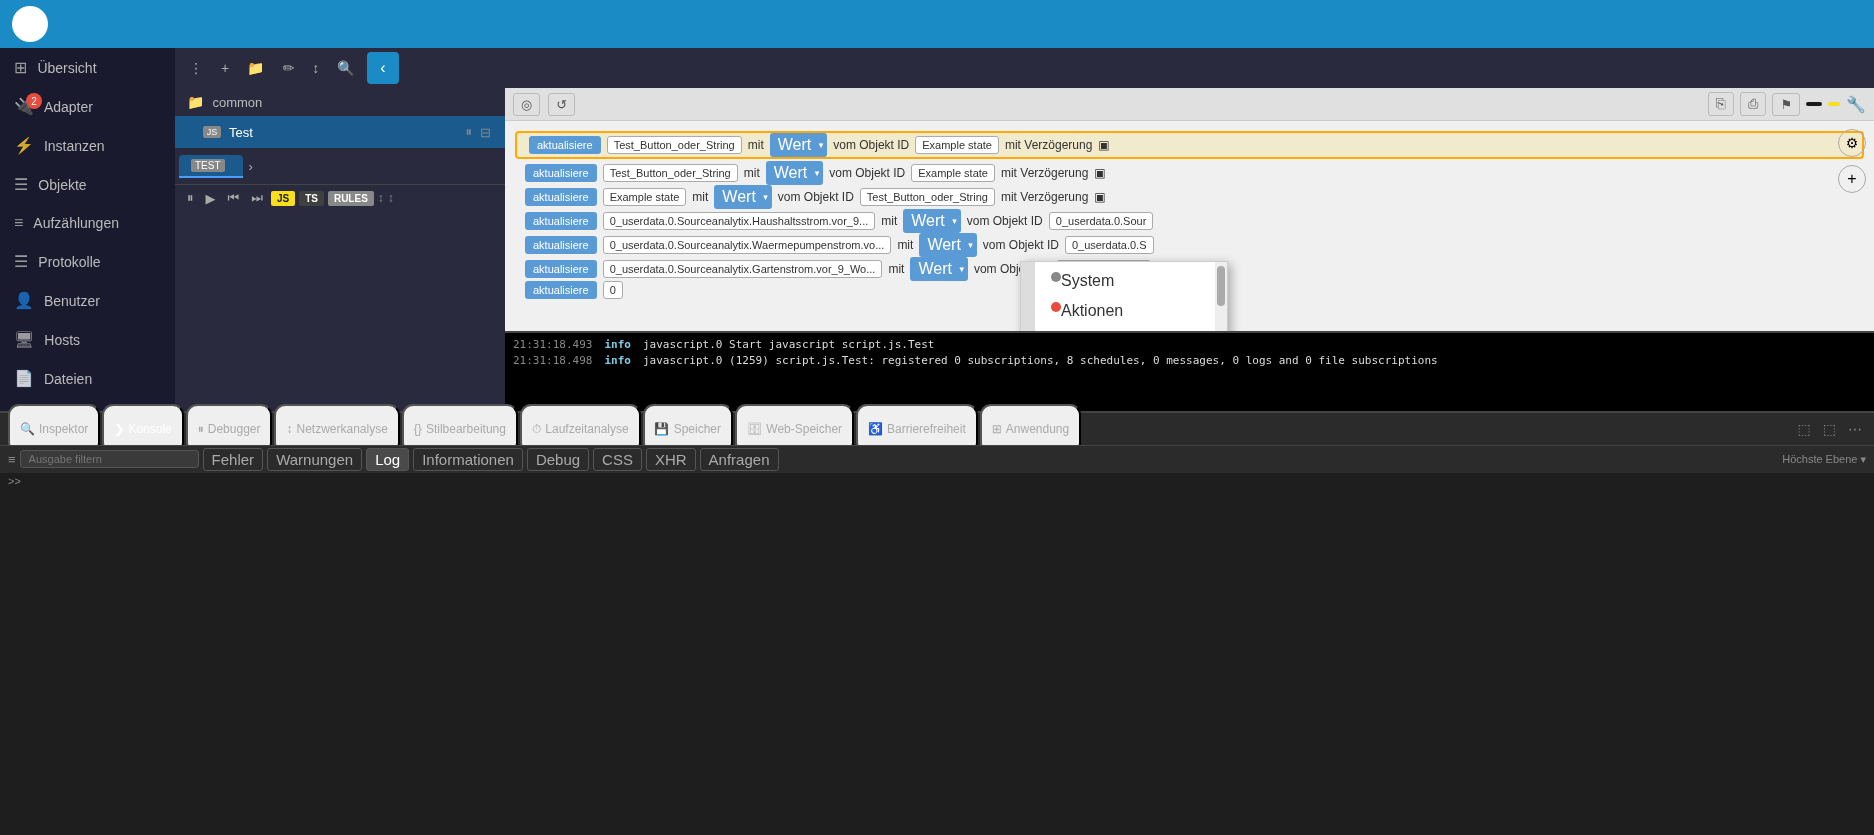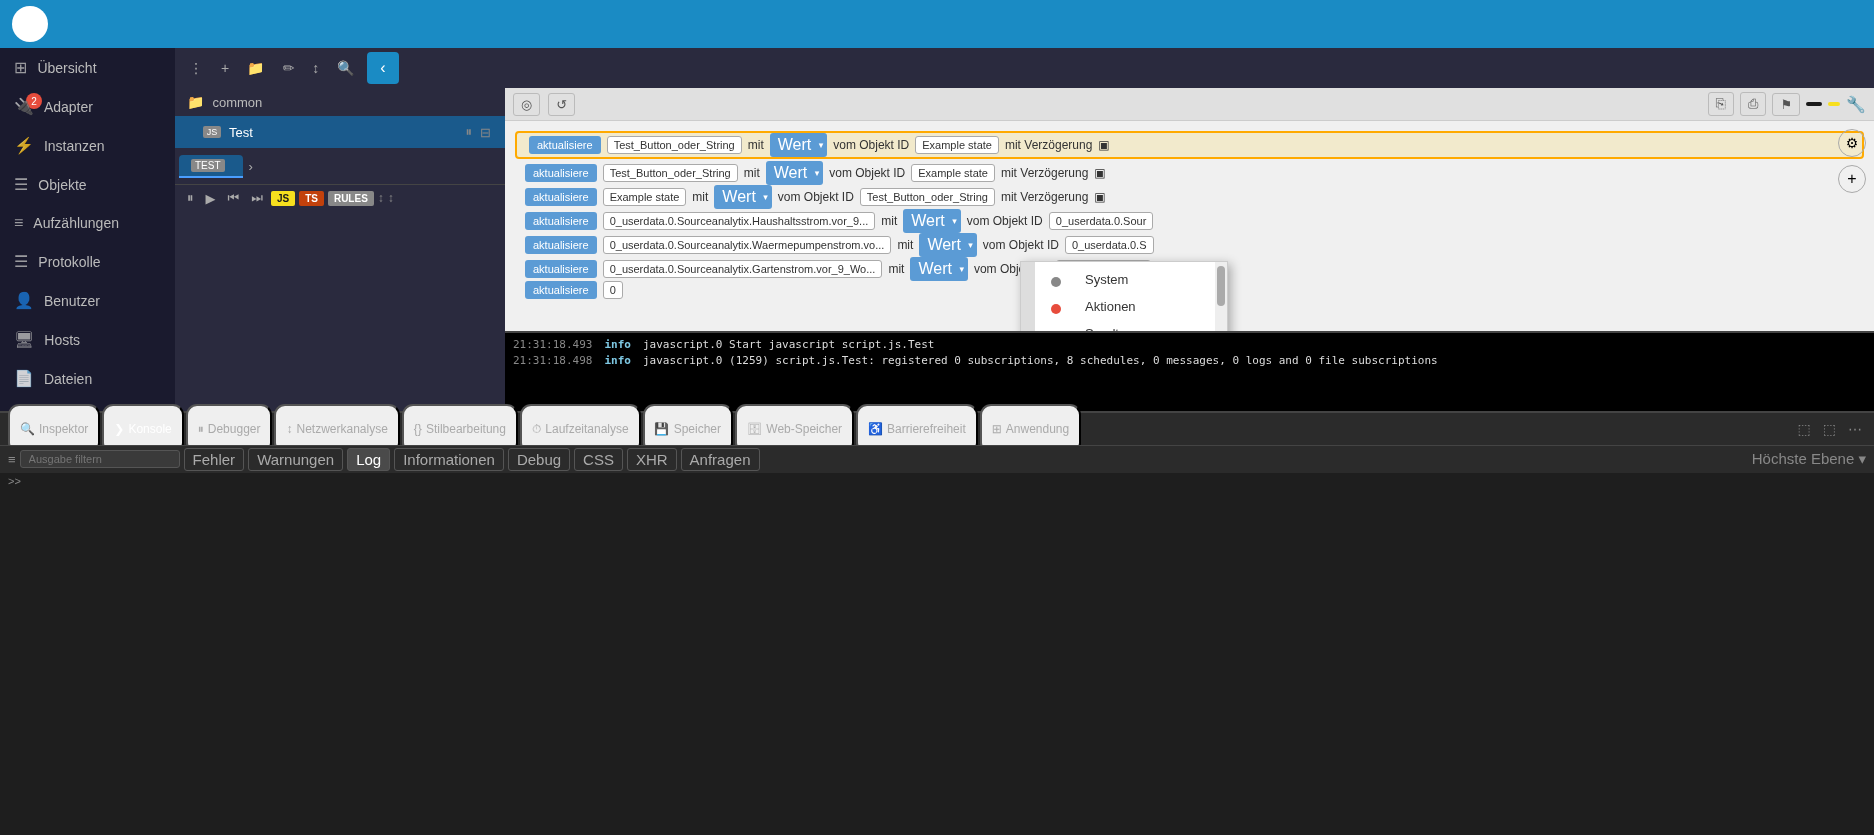--- a/index.html
+++ b/index.html
@@ -131,25 +131,25 @@
       background: #ddd;
     }
     .dropdown-menu {
       width: 180px;
       padding: 4px 0;
       background: white;
     }
     .dropdown-item {
       padding: 6px 16px;
       cursor: pointer;
-      font-size: 13px;
+      font-size: 16px;
       color: #333;
       display: flex;
-      align-items: flex-end;
-      gap: 24px;
+      align-items: flex-start;
+      gap: 0;
     }
     .dropdown-color-dot {
       width: 10px; height: 10px;
       border-radius: 50%;
       flex-shrink: 0;
     }
     .dropdown-scrollbar {
       width: 12px;
       background: #eee;
       display: flex;
@@ -266,33 +266,33 @@
       border-top: 1px solid #444;
       flex-shrink: 0;
     }
     .filter-input {
       background: #3a3a3a;
       border: 1px solid #555;
       border-radius: 3px;
       color: #ddd;
       padding: 2px 8px;
       font-size: 11px;
-      width: 160px;
+      width: 179px;
     }
     .filter-btn {
       padding: 2px 8px;
       font-size: 15px;
       background: none;
       border: 1px solid #555;
       border-radius: 3px;
       color: #aaa;
       cursor: pointer;
     }
     .filter-btn.active { background: #4a4a4a; color: white; }
-    .filter-right { margin-left: auto; display: flex; align-items: center; gap: 4px; font-size: 15px; color: #888; text-align: right; }
+    .filter-right { margin-left: auto; display: flex; align-items: center; gap: 4px; font-size: 11px; color: #888; text-align: right; }
 
     
     .console-content {
       flex: 1;
       background: #1e1e1e;
       overflow: hidden;
     }
     .console-arrows { color: #888; font-size: 11px; padding: 2px 8px; }
 
     
@@ -432,21 +432,21 @@
     .play-btn { background: none; border: none; color: #aaa; cursor: pointer; font-size: 13px; padding: 2px 4px; }
     .mode-btn {
       padding: 2px 6px;
       font-size: 10px;
       font-weight: bold;
       border-radius: 2px;
       border: none;
       cursor: pointer;
     }
     .mode-js { background: #f7df1e; color: #1a1a1a; }
-    .mode-ts { background: #c2410c; color: white; }
+    .mode-ts { background: #404040; color: white; }
     .mode-rules { background: #888; color: white; }
     .expand-btn { background: none; border: none; color: #888; cursor: pointer; font-size: 12px; }
   </style>
 </head>
 <body>
 
 <div class="top-bar">
   <div class="top-bar-logo">
     <span></span>
   </div>

